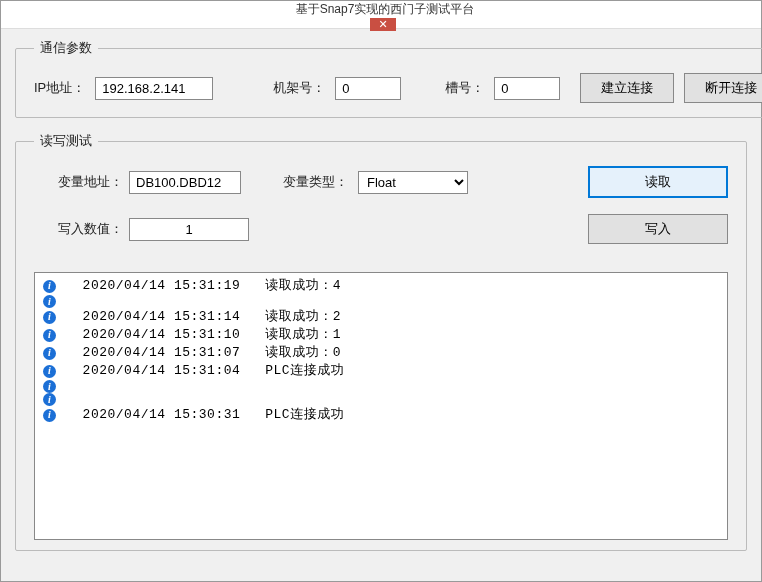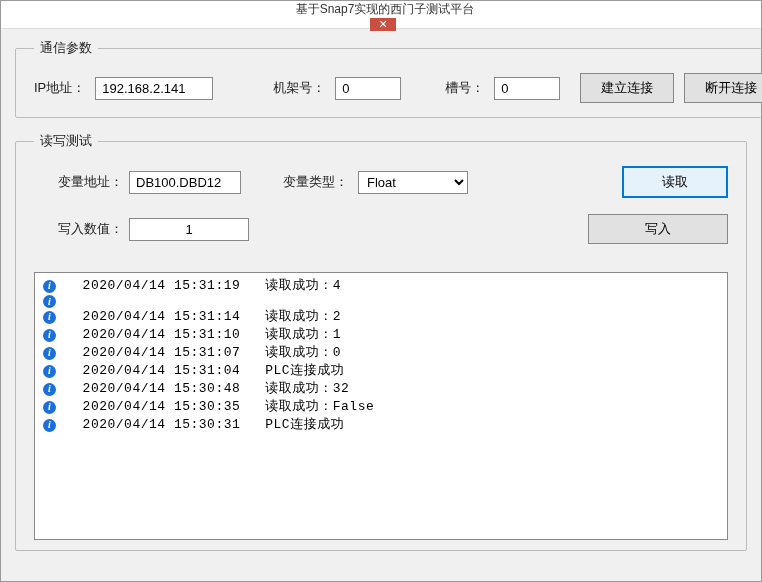--- a/index.html
+++ b/index.html
@@ -191,39 +191,39 @@
         <span class="label">变量地址：</span>
         <span class="spacer" style="width:6px"></span>
         <input type="text" class="addr-input" value="DB100.DBD12" style="">
         <span class="spacer" style="width:42px"></span>
         <span class="label">变量类型：</span>
         <span class="spacer" style="width:10px"></span>
         <select>
           <option>Float</option>
         </select>
         <span class="flex-gap"></span>
-        <button class="primary" style="width:106px">读取</button>
+        <button class="primary" style="width:140px">读取</button>
       </div>
 
       <div class="rw-row2">
         <span class="spacer" style="width:24px"></span>
         <span class="label">写入数值：</span>
         <span class="spacer" style="width:6px"></span>
         <input type="text" class="val-input" value="1" style="">
         <span class="flex-gap"></span>
         <button style="width:140px">写入</button>
       </div>
 
       <div class="log-box" id="log-box">
           <div class="log-row"><span class="info-icon">i</span><span class="log-text">  2020/04/14 15:31:19   读取成功：4</span></div>
           <div class="log-row"><span class="info-icon">i</span></div>
           <div class="log-row"><span class="info-icon">i</span><span class="log-text">  2020/04/14 15:31:14   读取成功：2</span></div>
           <div class="log-row"><span class="info-icon">i</span><span class="log-text">  2020/04/14 15:31:10   读取成功：1</span></div>
           <div class="log-row"><span class="info-icon">i</span><span class="log-text">  2020/04/14 15:31:07   读取成功：0</span></div>
           <div class="log-row"><span class="info-icon">i</span><span class="log-text">  2020/04/14 15:31:04   PLC连接成功</span></div>
-          <div class="log-row"><span class="info-icon">i</span><span class="log-text">  2020/04/14 15:30:48   读取成功：32</span></div>
-          <div class="log-row"><span class="info-icon">i</span><span class="log-text">  2020/04/14 15:30:35   读取成功：False</span></div>
+          <div class="log-row"><span class="info-icon">i</span></div>
+          <div class="log-row"><span class="info-icon">i</span></div>
           <div class="log-row"><span class="info-icon">i</span><span class="log-text">  2020/04/14 15:30:31   PLC连接成功</span></div>
         </div>
     </fieldset>
 
   </div>
 </div>
 
 </body></html>

